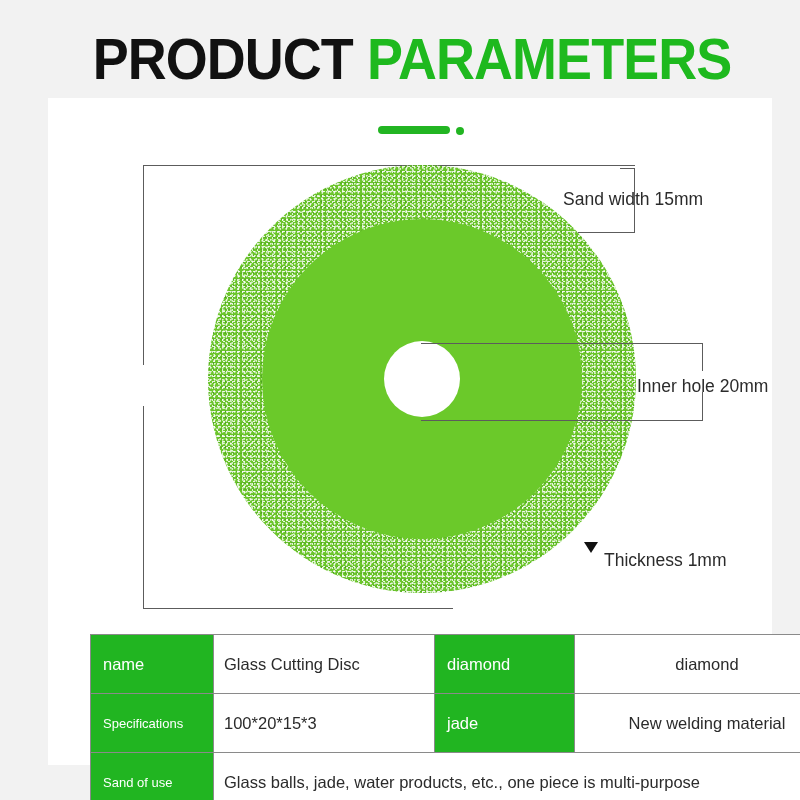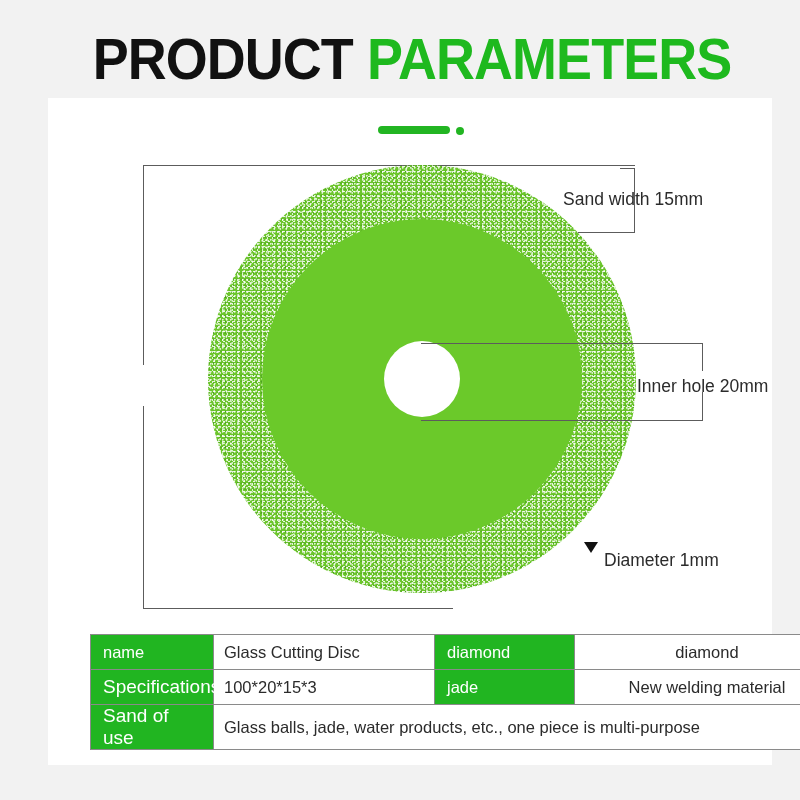--- a/index.html
+++ b/index.html
@@ -131,30 +131,30 @@
     left:78px;top:634px;
     width:657px;
     border-collapse:collapse;
     table-layout:fixed;
   }
   .spec-table td{
     border:1px solid #8a8a8a;
     height:34px;
     font-size:16.5px;
     color:#2b2b2b;
-    padding:0 10px;
+    padding:12px 10px;
     font-family:"Liberation Sans",sans-serif;
   }
   .spec-table td.key{
     background:#21b521;
     color:#ffffff;
     text-align:left;
     padding:0 12px;
   }
-  .spec-table td.key.small{font-size:19px;}
+  .spec-table td.key.small{font-size:13px;}
   .spec-table td.val{background:#ffffff;text-align:left;}
   .spec-table td.val.center{text-align:center;}
   .c-key1{width:98px;}
   .c-val1{width:200px;}
   .c-key2{width:115px;}
   .c-val2{width:244px;}
 </style>
 </head>
 <body>
 
@@ -187,21 +187,21 @@
 
   <div class="ln ln-h" id="hole-h-top"></div>
   <div class="ln ln-h" id="hole-h-bot"></div>
   <div class="ln ln-v" id="hole-v-top"></div>
   <div class="ln ln-v" id="hole-v-bot"></div>
 
   <div class="arrow-marker"></div>
 
   <div class="lbl" id="lbl-sand">Sand width 15mm</div>
   <div class="lbl" id="lbl-hole">Inner hole 20mm</div>
-  <div class="lbl" id="lbl-thick">Diameter 1mm</div>
+  <div class="lbl" id="lbl-thick">Thickness 1mm</div>
 
   <table class="spec-table">
     <tbody>
       <tr>
         <td class="key c-key1">name</td>
         <td class="val c-val1">Glass Cutting Disc</td>
         <td class="key c-key2">diamond</td>
         <td class="val center c-val2">diamond</td>
       </tr>
       <tr>

